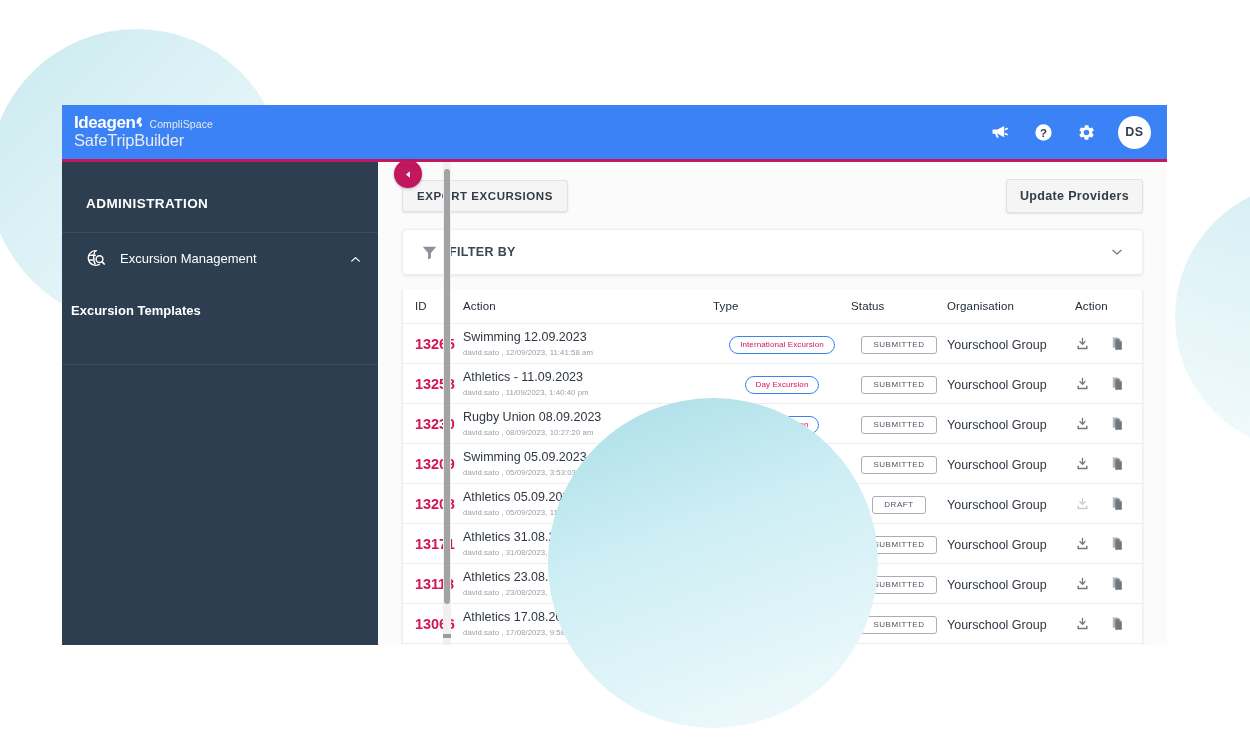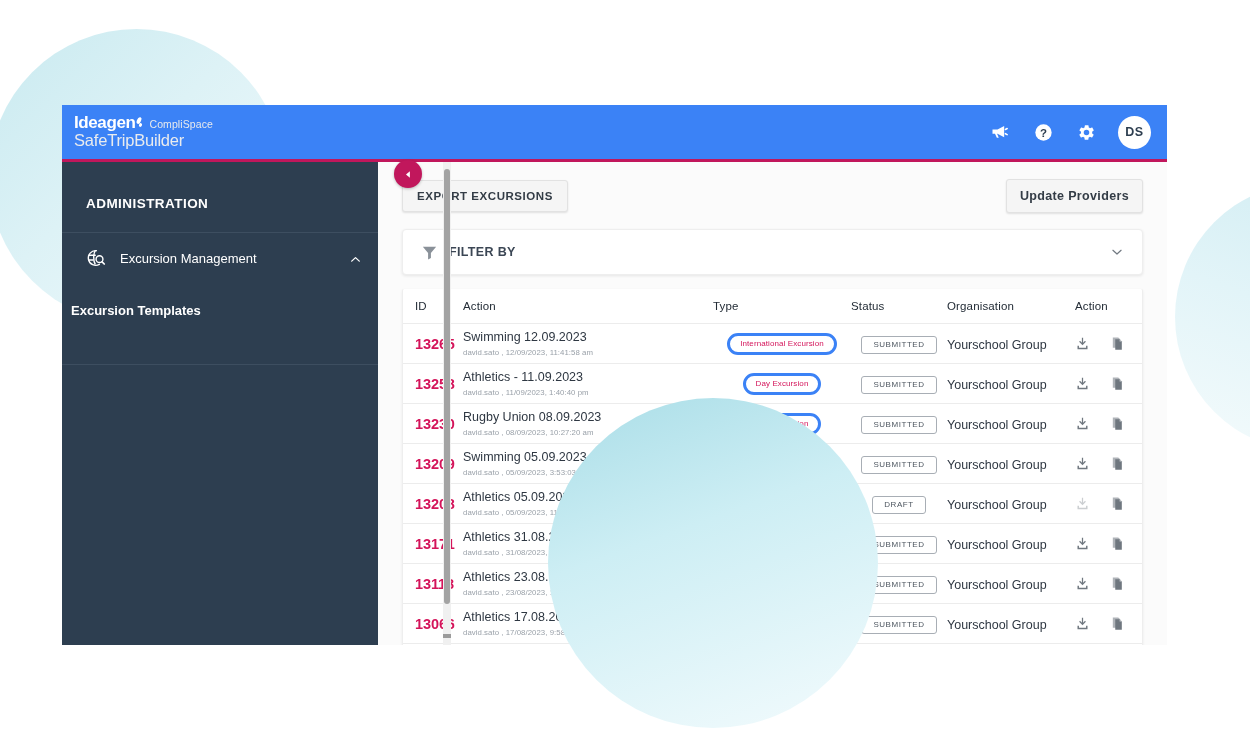--- a/index.html
+++ b/index.html
@@ -219,21 +219,21 @@
   .c-act   { width: 78px;  padding-left: 6px !important; }
 
   th.c-type, th.c-stat { text-align: center; }
 
   .cell-id { font-size: 14.5px; font-weight: 700; color: #d4145a; letter-spacing: -0.1px; }
   .cell-title { font-size: 12.5px; color: #2e3742; line-height: 1.25; }
   .cell-meta { font-size: 7.8px; color: #9aa1a9; margin-top: 3px; letter-spacing: 0.05px; }
 
   .pill {
     display: inline-block;
-    border: 3px solid #3b82f6;
+    border: 1px solid #3b82f6;
     color: #d4145a;
     border-radius: 11px;
     font-size: 8px;
     padding: 3px 10px 3.5px 10px;
     letter-spacing: 0.1px;
     white-space: nowrap;
     cursor: pointer;
   }
   .badge {
     display: inline-block;

